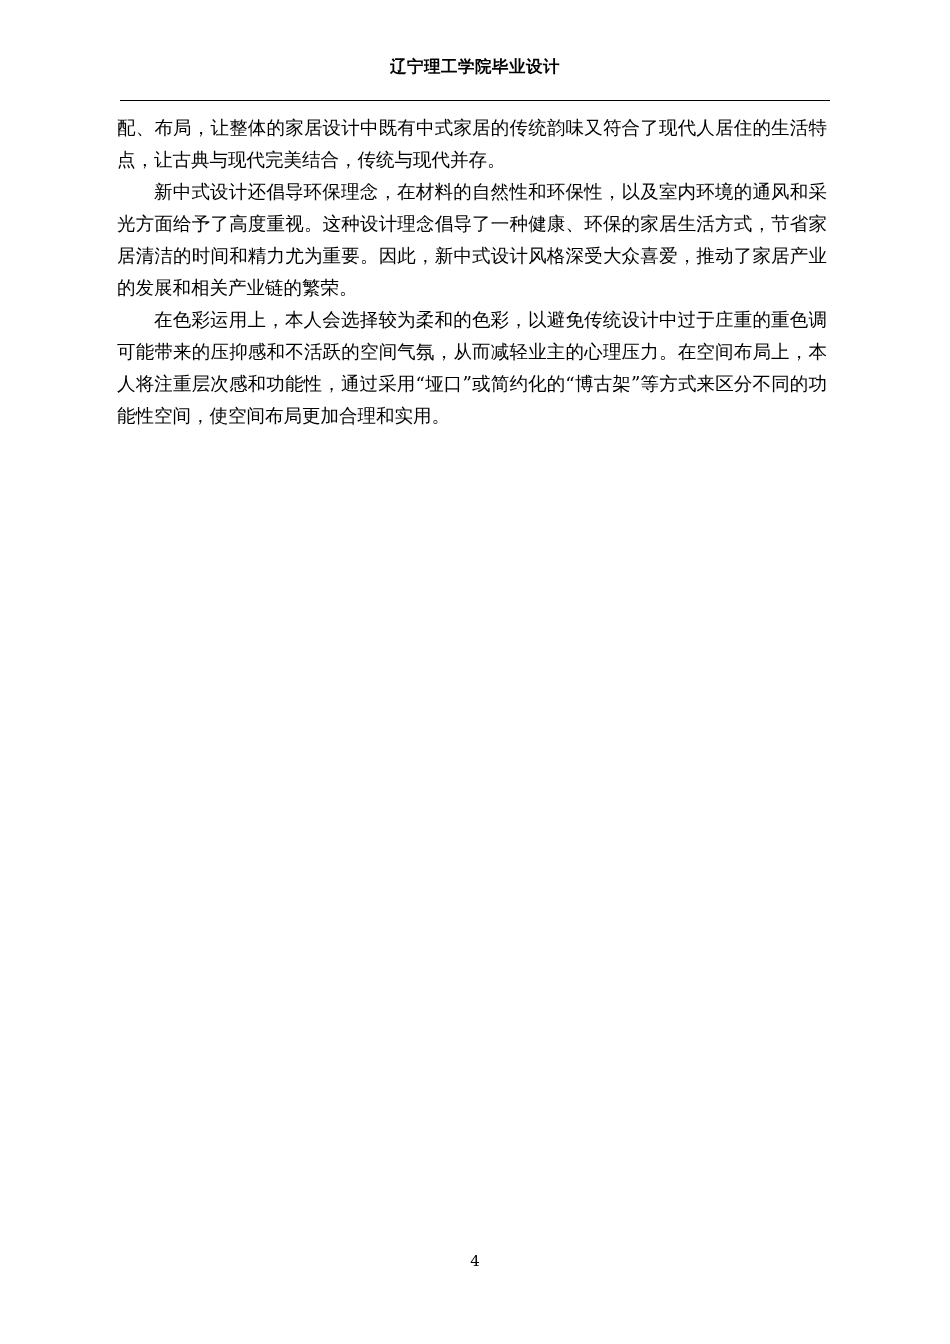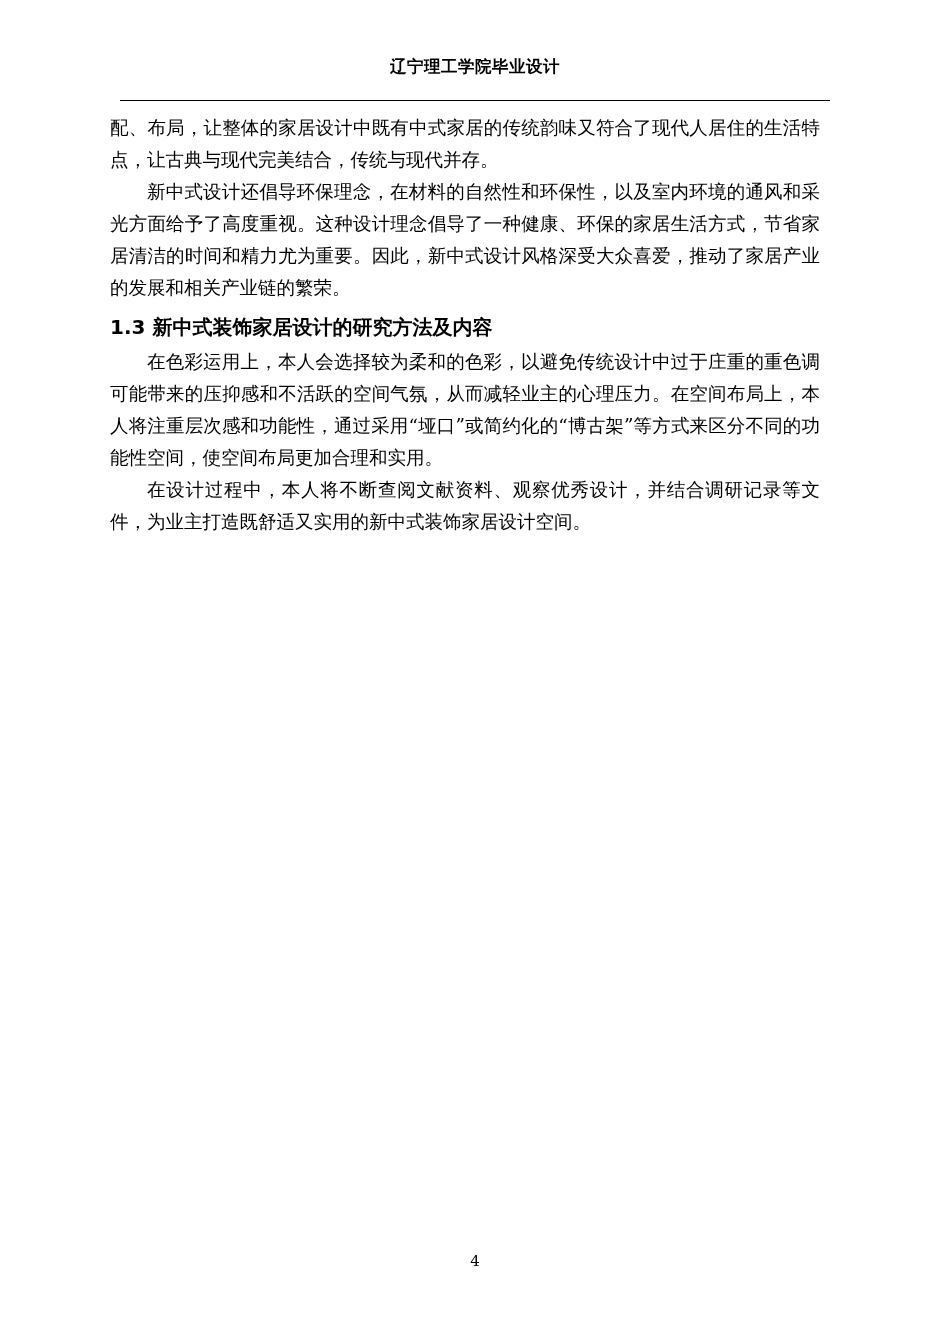--- a/index.html
+++ b/index.html
@@ -37,21 +37,21 @@
     position: absolute;
     top: 100px;
     left: 120px;
     width: 710px;
     height: 1px;
     background: #000;
   }
   .content {
     position: absolute;
     top: 112px;
-    left: 110px;
+    left: 117px;
     width: 710px;
   }
   p.body-text {
     margin: 0 0 0 0;
     font-size: 18.5px;
     line-height: 32px;
     text-align: justify;
     text-justify: inter-ideograph;
     text-indent: 0;
     font-family: "DejaVu Serif", "Liberation Serif", serif;
@@ -83,22 +83,20 @@
 <div class="page">
 
   <div class="header">辽宁理工学院毕业设计</div>
   <div class="header-rule"></div>
 
   <div class="content">
 
     <p class="body-text">配、布局，让整体的家居设计中既有中式家居的传统韵味又符合了现代人居住的生活特点，让古典与现代完美结合，传统与现代并存。</p>
     <p class="body-text indent">新中式设计还倡导环保理念，在材料的自然性和环保性，以及室内环境的通风和采光方面给予了高度重视。这种设计理念倡导了一种健康、环保的家居生活方式，节省家居清洁的时间和精力尤为重要。因此，新中式设计风格深受大众喜爱，推动了家居产业的发展和相关产业链的繁荣。</p>
 
-    <h2 class="section-heading">1.3 新中式装饰家居设计的研究方法及内容</h2>
 
     <p class="body-text indent">在色彩运用上，本人会选择较为柔和的色彩，以避免传统设计中过于庄重的重色调可能带来的压抑感和不活跃的空间气氛，从而减轻业主的心理压力。在空间布局上，本人将注重层次感和功能性，通过采用“垭口”或简约化的“博古架”等方式来区分不同的功能性空间，使空间布局更加合理和实用。</p>
-    <p class="body-text indent">在设计过程中，本人将不断查阅文献资料、观察优秀设计，并结合调研记录等文件，为业主打造既舒适又实用的新中式装饰家居设计空间。</p>
 
   </div>
 
   <div class="footer">4</div>
 
 </div>
 
 </body></html>

